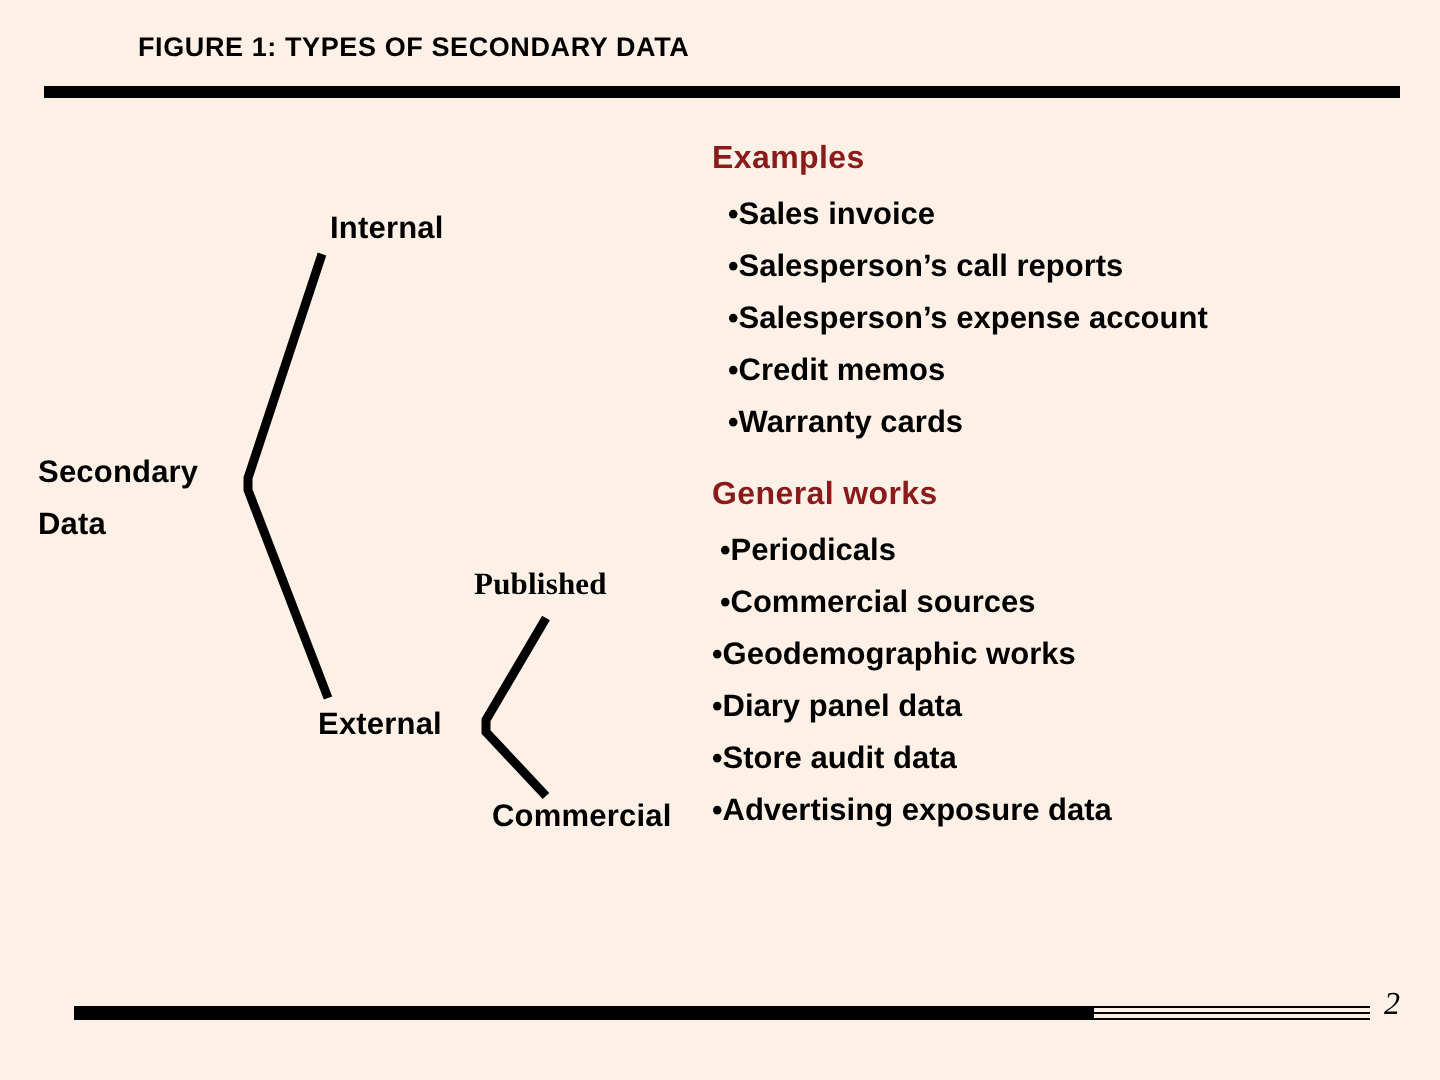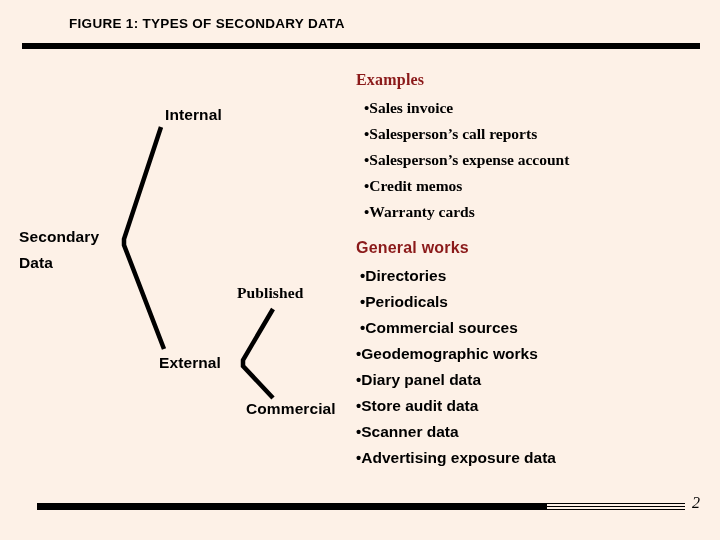--- a/index.html
+++ b/index.html
@@ -95,21 +95,21 @@
   .lbl-internal  { left: 165px; top: 106px; }
   .lbl-external  { left: 159px; top: 354px; }
   .lbl-published { left: 237px; top: 284px; font-family: Liberation Serif, serif; }
   .lbl-commercial{ left: 246px; top: 400px; }
 
   
   .list-block {
     position: absolute;
     white-space: nowrap;
   }
-  .block-examples { left: 356px; top: 70px; font-family: Liberation Serif, serif; }
+  .block-examples { left: 356px; top: 70px; }
   .block-general  { left: 356px; top: 238px; }
 
   .block-heading {
     font-size: 16px;
     font-weight: bold;
     color: #8b1a1a;
     margin: 0 0 5px 0;
     line-height: 20px;
     letter-spacing: 0.2px;
   }
@@ -164,39 +164,33 @@
       <span class="dot">•</span><span>Credit memos</span>
     </div>
     <div class="bullet-item">
       <span class="dot">•</span><span>Warranty cards</span>
     </div>
   </div>
 
   <div class="list-block block-general">
     <div class="block-heading">General works</div>
     <div class="bullet-item indent-sm">
-      <span class="dot">•</span><span>Directories</span>
-    </div>
-    <div class="bullet-item indent-sm">
       <span class="dot">•</span><span>Periodicals</span>
     </div>
     <div class="bullet-item indent-sm">
       <span class="dot">•</span><span>Commercial sources</span>
     </div>
     <div class="bullet-item">
       <span class="dot">•</span><span>Geodemographic works</span>
     </div>
     <div class="bullet-item">
       <span class="dot">•</span><span>Diary panel data</span>
     </div>
     <div class="bullet-item">
       <span class="dot">•</span><span>Store audit data</span>
-    </div>
-    <div class="bullet-item">
-      <span class="dot">•</span><span>Scanner data</span>
     </div>
     <div class="bullet-item">
       <span class="dot">•</span><span>Advertising exposure data</span>
     </div>
   </div>
 
   <div class="bottom-rule-line brl-1"></div>
   <div class="bottom-rule-line brl-2"></div>
   <div class="bottom-rule-line brl-3"></div>
   <div class="bottom-rule-thick"></div>

